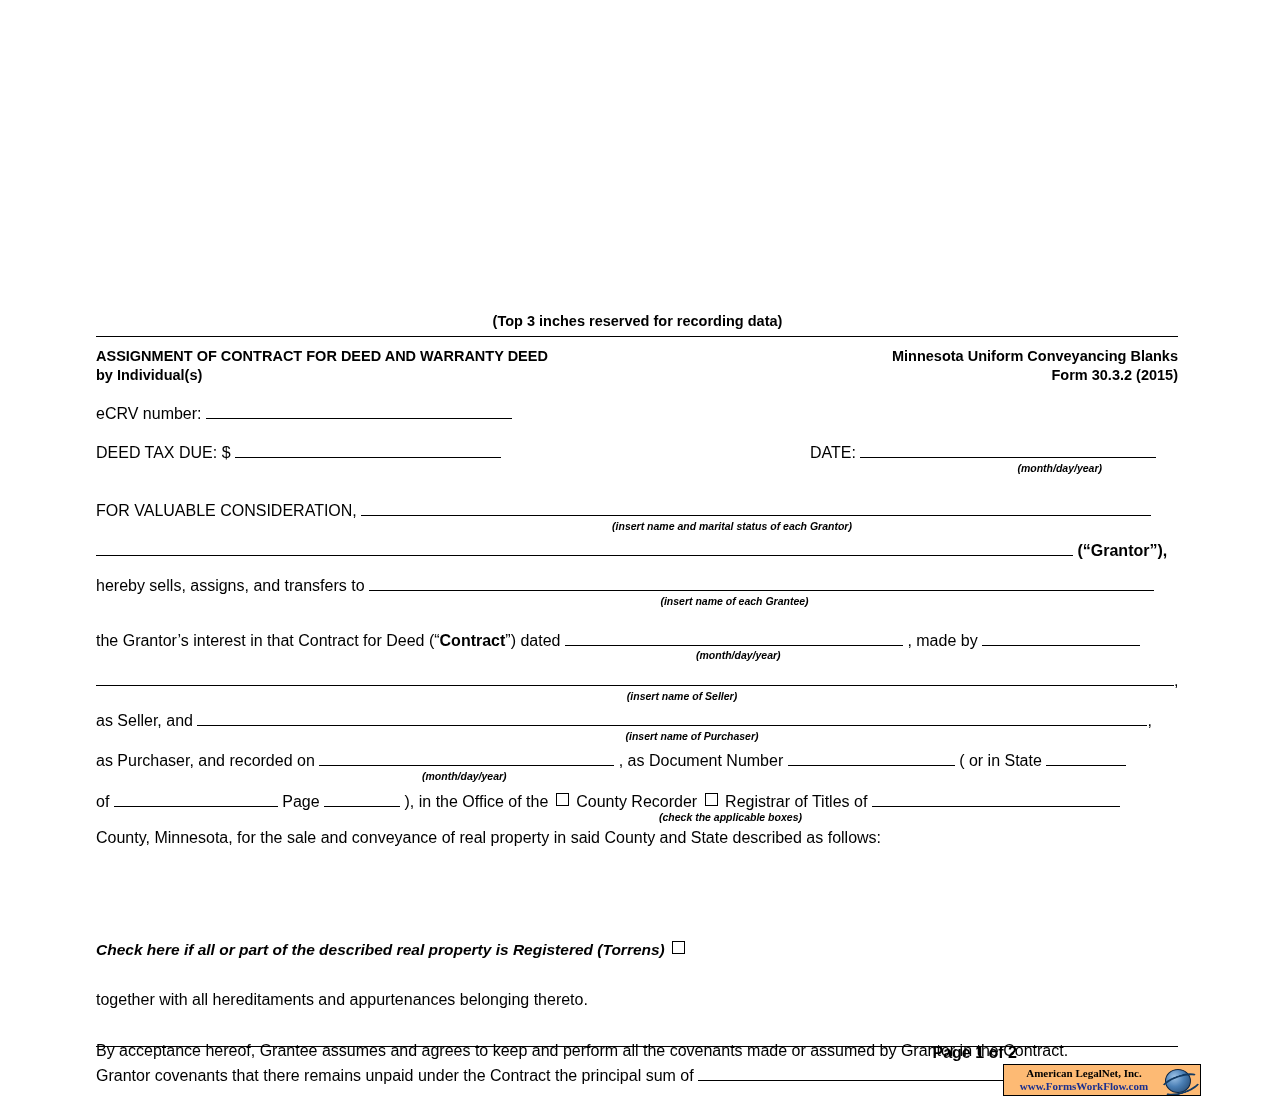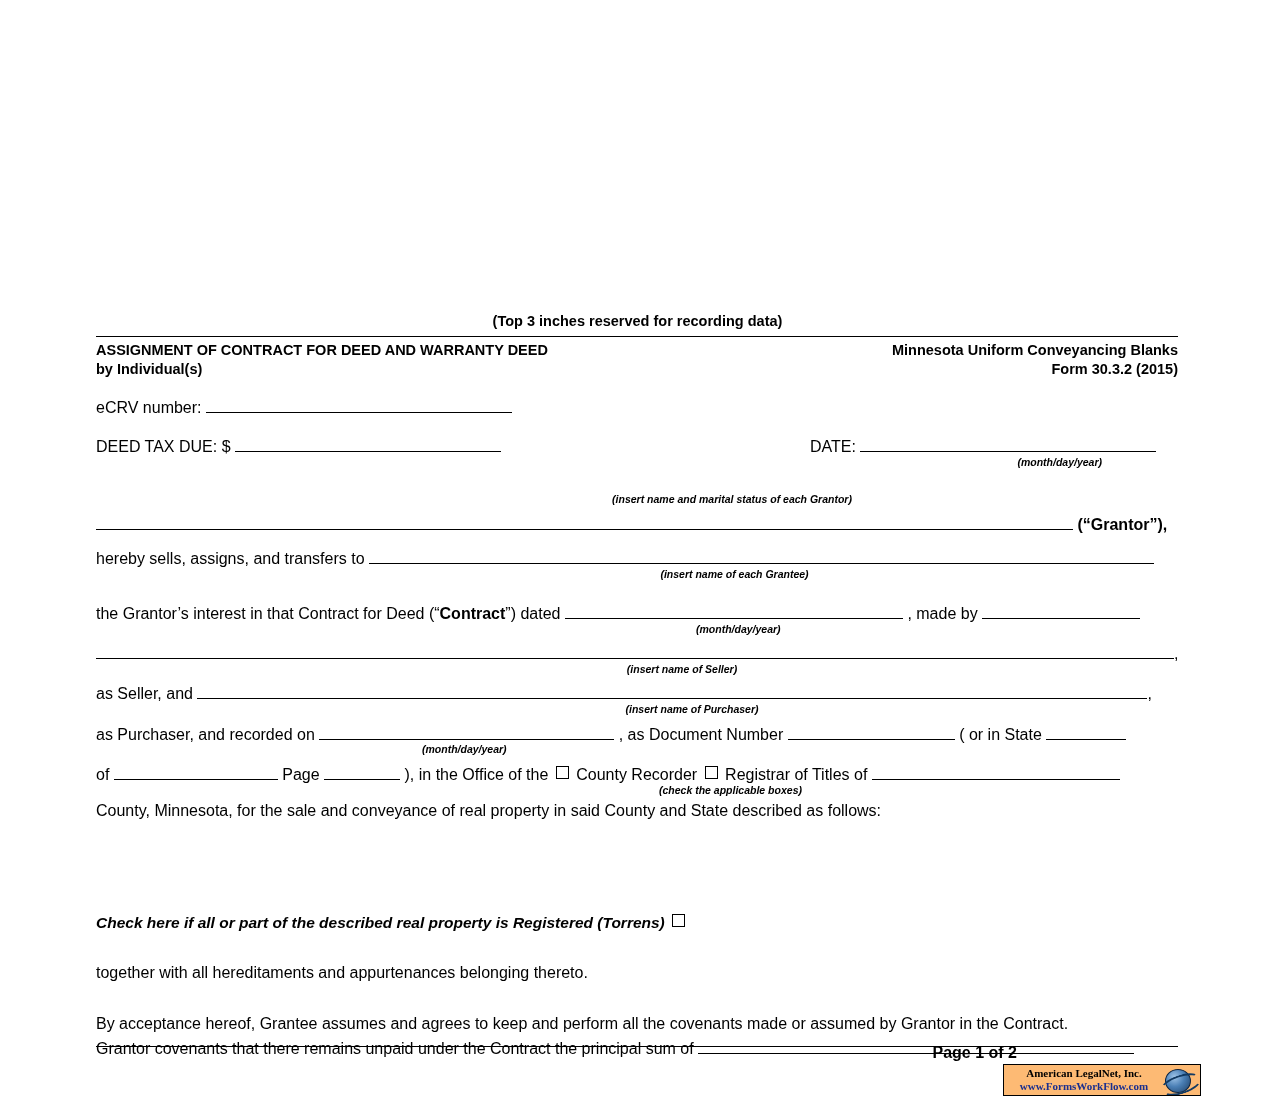--- a/index.html
+++ b/index.html
@@ -34,21 +34,21 @@
     position: absolute;
     left: 96px;
     top: 336px;
     width: 1082px;
   }
   .hdr {
     display: flex;
     justify-content: space-between;
     align-items: flex-end;
     border-top: 1.5px solid #000;
-    padding-top: 4px;
+    padding-top: 10px;
   }
   .hdr-left, .hdr-right {
     font-size: 14.5px;
     font-weight: bold;
     line-height: 1.28;
   }
   .hdr-right { text-align: right; }
   .row {
     font-size: 16px;
     line-height: 1.05;
@@ -177,20 +177,24 @@
       <span>DEED TAX DUE:  $</span>
       <span class="ln" style="width:266px"></span>
       <span style="display:inline-block;width:300px"></span>
       <span>DATE:</span>
       <span class="ln" style="width:296px"></span>
     </div>
     <div class="hint" style="text-align:right;padding-right:76px;margin-top:1px">(month/day/year)</div>
 
     <div class="spacer-26"></div>
 
+    <div class="row">
+      <span>FOR VALUABLE CONSIDERATION,</span>
+      <span class="ln" style="width:790px"></span>
+    </div>
     <div class="hint hint-center" style="margin-left:190px;margin-top:1px">(insert name and marital status of each Grantor)</div>
 
     <div class="spacer-8"></div>
 
     <div class="row">
       <span class="ln" style="width:977px"></span>
       <span class="b">(“Grantor”),</span>
     </div>
 
     <div class="spacer-14"></div>

